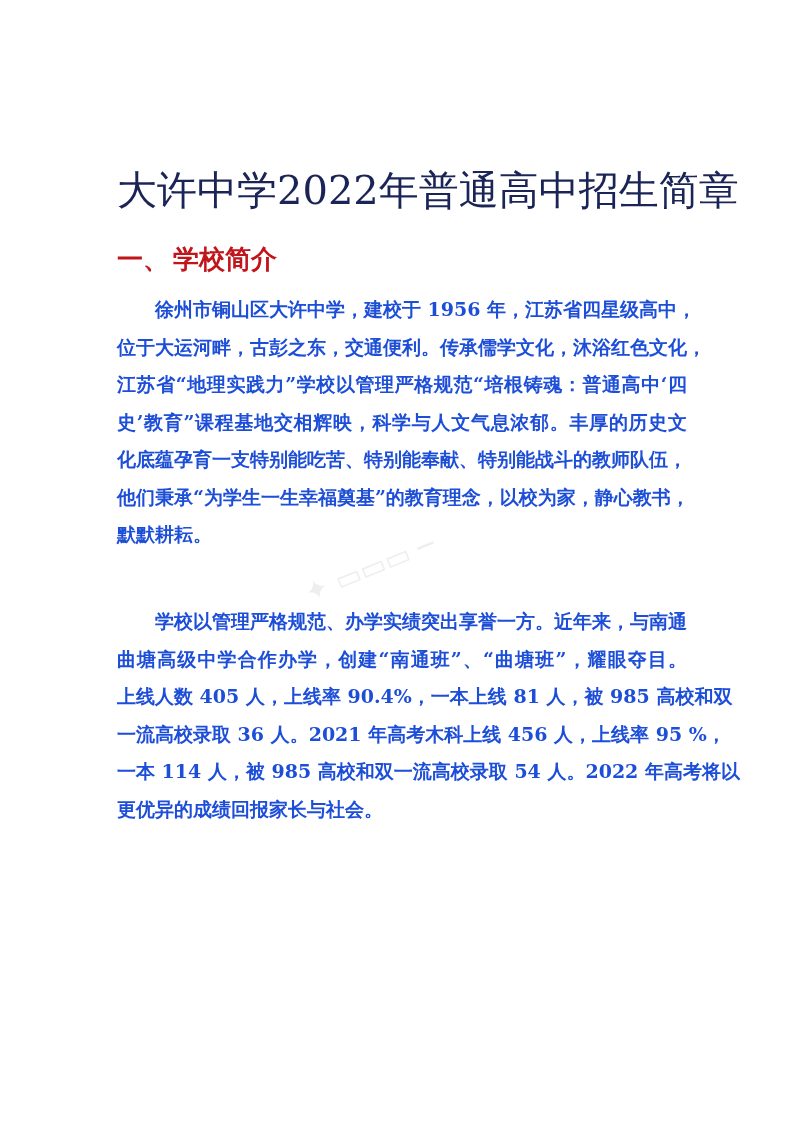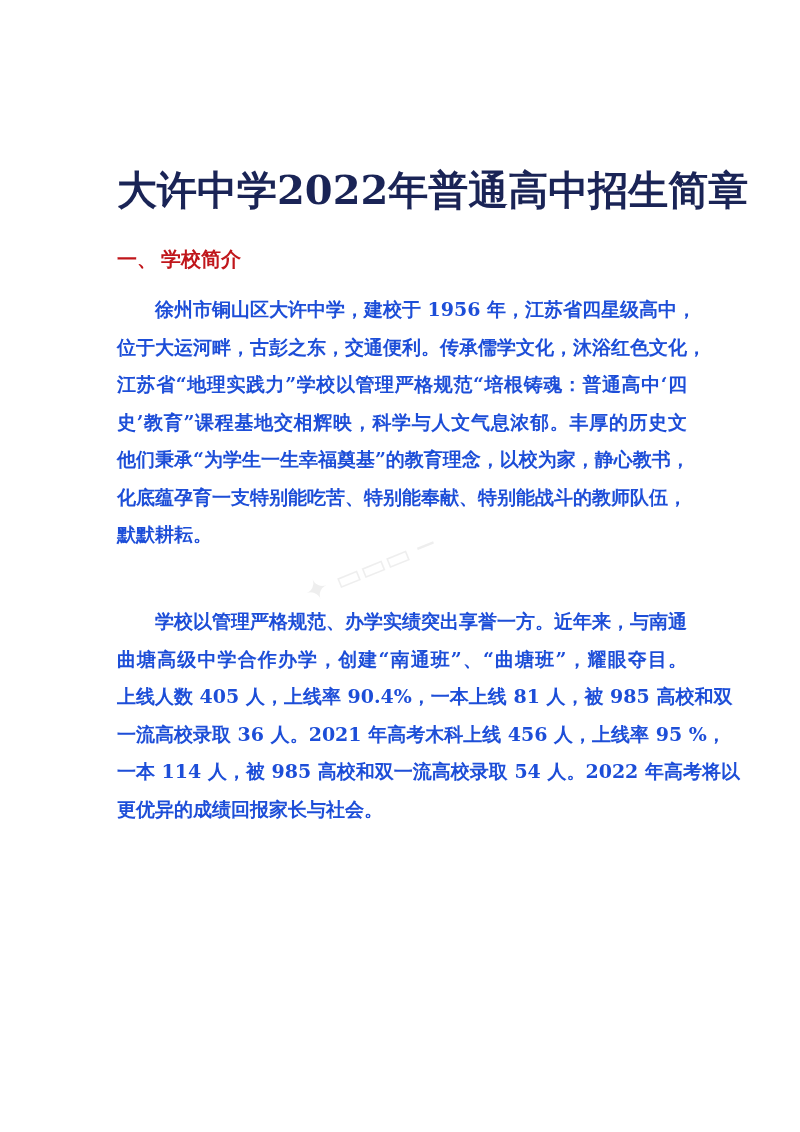--- a/index.html
+++ b/index.html
@@ -20,32 +20,32 @@
       left: 0; top: 0;
       width: 800px; height: 1132px;
       background: #ffffff;
     }
     .doc-title {
       position: absolute;
       left: 117px;
       top: 166px;
       margin: 0;
       font-size: 40px;
-      font-weight: bold;
+      font-weight: normal;
       color: #1a2456;
       letter-spacing: 0px;
       white-space: nowrap;
       line-height: 48px;
     }
     .section-heading {
       position: absolute;
       left: 117px;
       top: 246px;
       margin: 0;
-      font-size: 20px;
+      font-size: 26px;
       font-weight: bold;
       color: #c0161b;
       white-space: nowrap;
       line-height: 26px;
     }
     .section-heading .num {
       margin-right: 4px;
     }
     .para {
       position: absolute;
@@ -96,22 +96,22 @@
 
   <h2 class="section-heading">
     <span class="num">一、</span><span>学校简介</span>
   </h2>
 
   <div class="para para-1">
     <span class="line indent">徐州市铜山区大许中学，建校于 1956 年，江苏省四星级高中，</span>
     <span class="line">位于大运河畔，古彭之东，交通便利。传承儒学文化，沐浴红色文化，</span>
     <span class="line">江苏省“地理实践力”学校以管理严格规范“培根铸魂：普通高中‘四</span>
     <span class="line">史’教育”课程基地交相辉映，科学与人文气息浓郁。丰厚的历史文</span>
+    <span class="line">化底蕴孕育一支特别能吃苦、特别能奉献、特别能战斗的教师队伍，</span>
     <span class="line">他们秉承“为学生一生幸福奠基”的教育理念，以校为家，静心教书，</span>
-    <span class="line">化底蕴孕育一支特别能吃苦、特别能奉献、特别能战斗的教师队伍，</span>
     <span class="line last">默默耕耘。</span>
   </div>
 
   <div class="para para-2">
     <span class="line indent">学校以管理严格规范、办学实绩突出享誉一方。近年来，与南通</span>
     <span class="line">曲塘高级中学合作办学，创建“南通班”、“曲塘班”，耀眼夺目。</span>
     <span class="line">上线人数 405 人，上线率 90.4%，一本上线 81 人，被 985 高校和双</span>
     <span class="line">一流高校录取 36 人。2021 年高考木科上线 456 人，上线率 95 %，</span>
     <span class="line">一本 114 人，被 985 高校和双一流高校录取 54 人。2022 年高考将以</span>
     <span class="line last">更优异的成绩回报家长与社会。</span>

